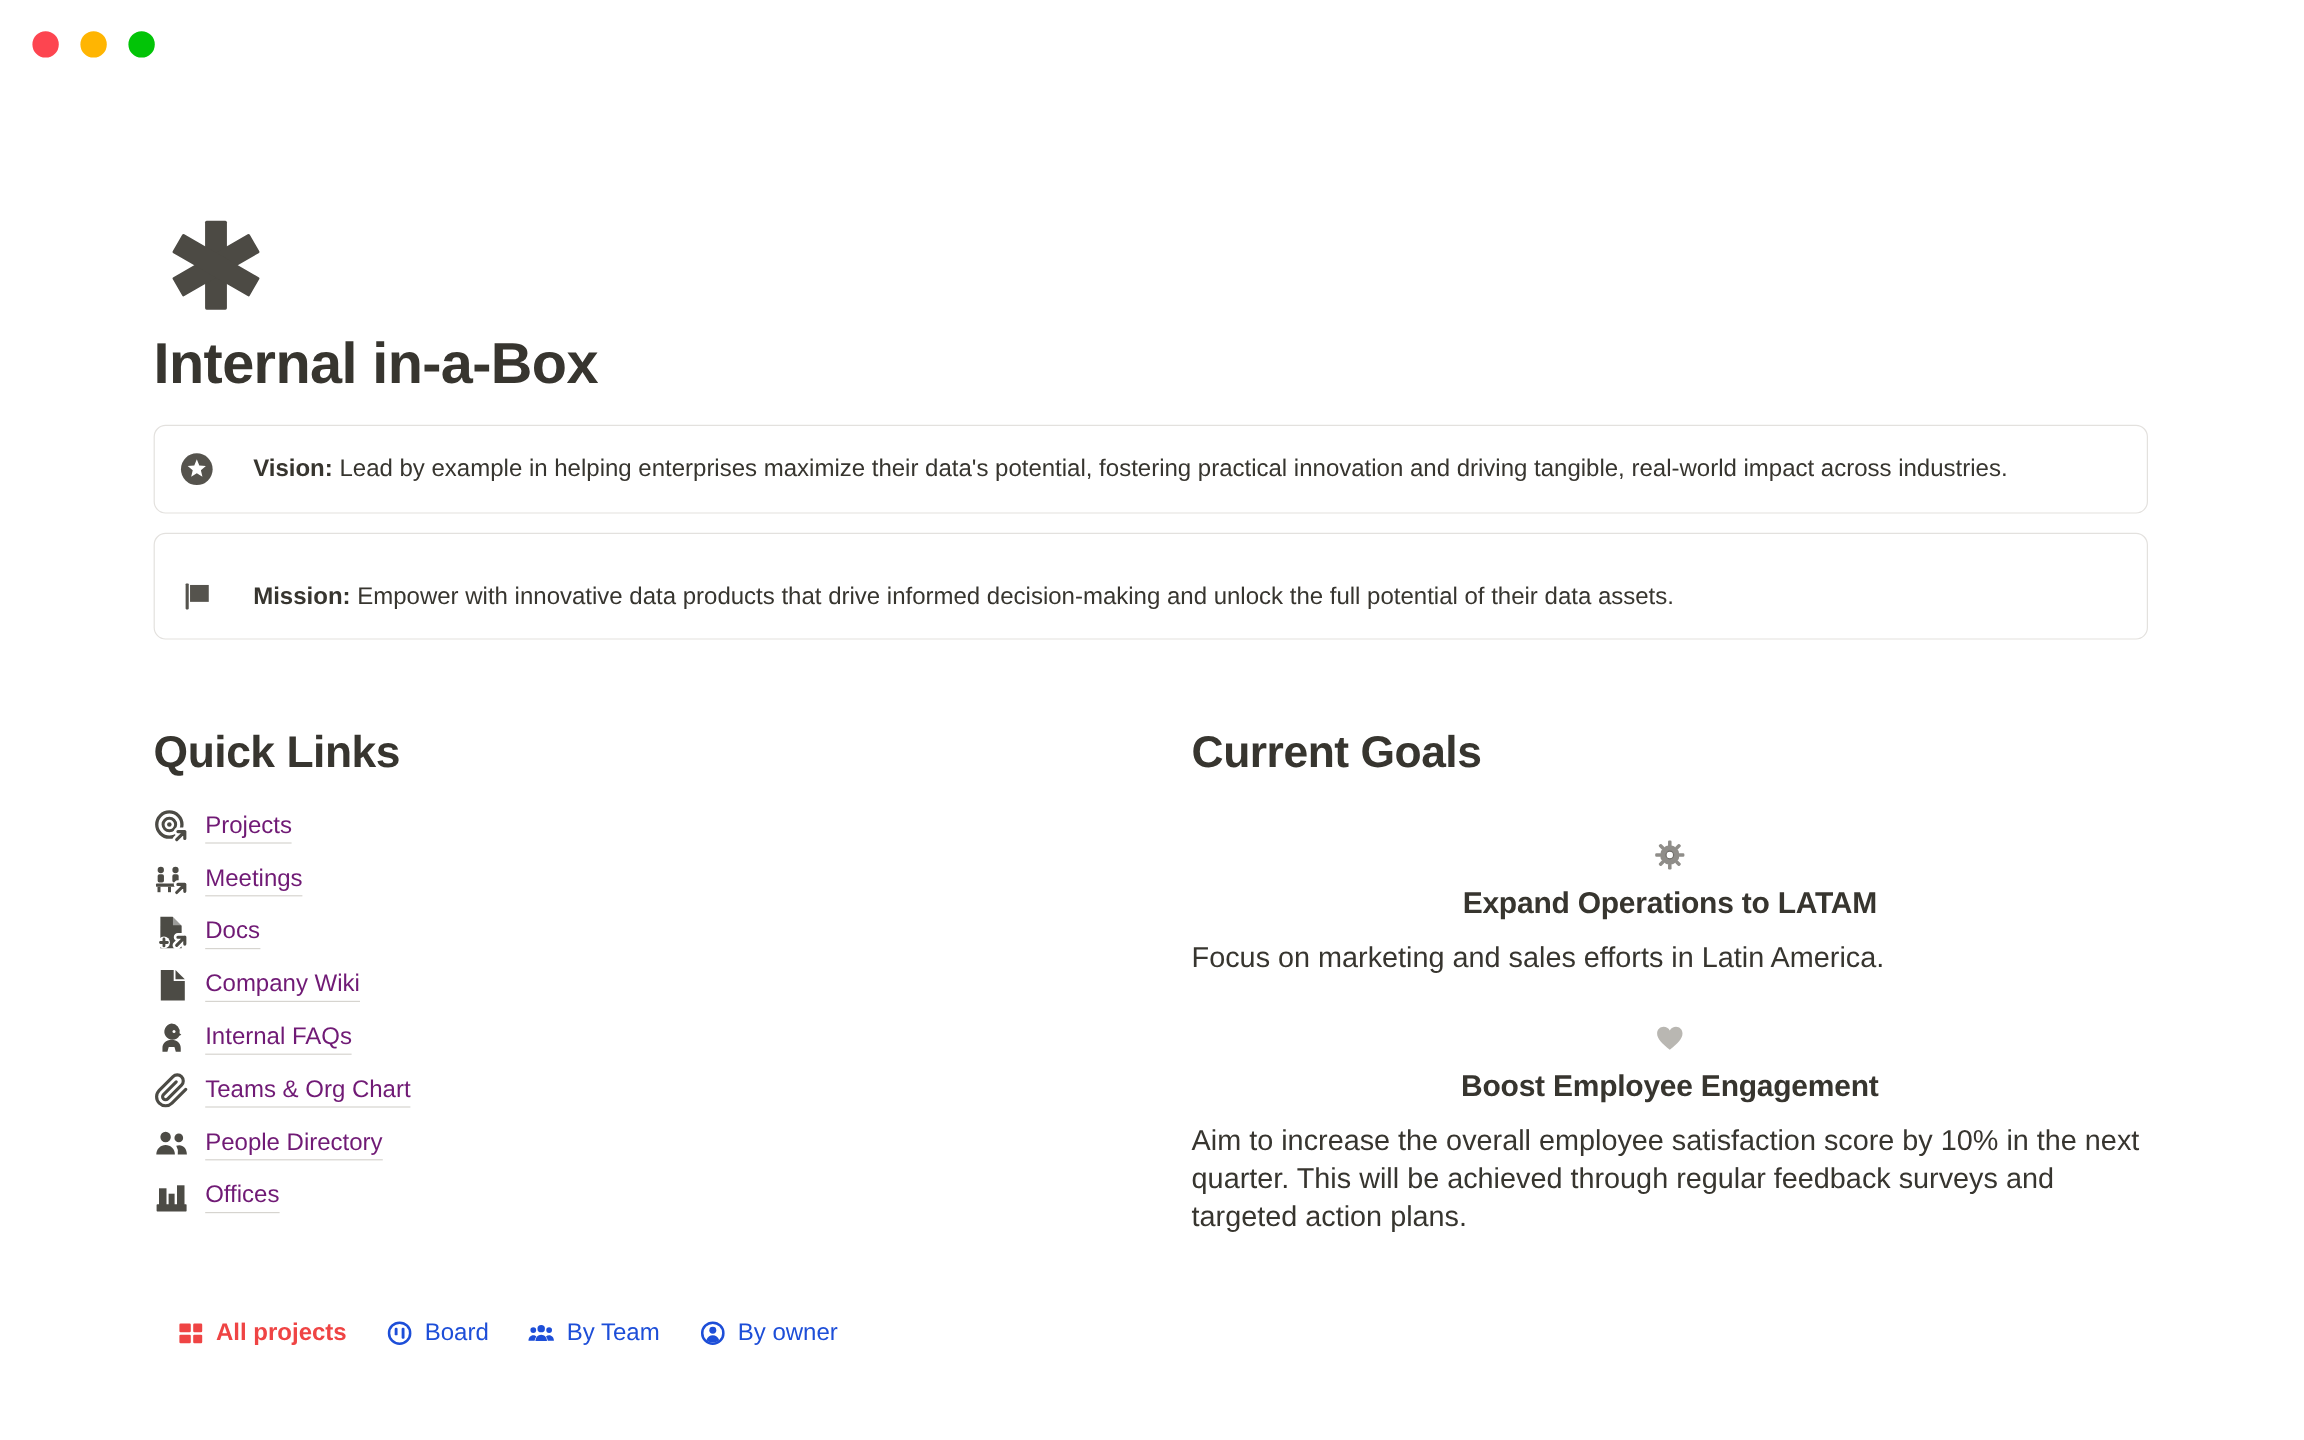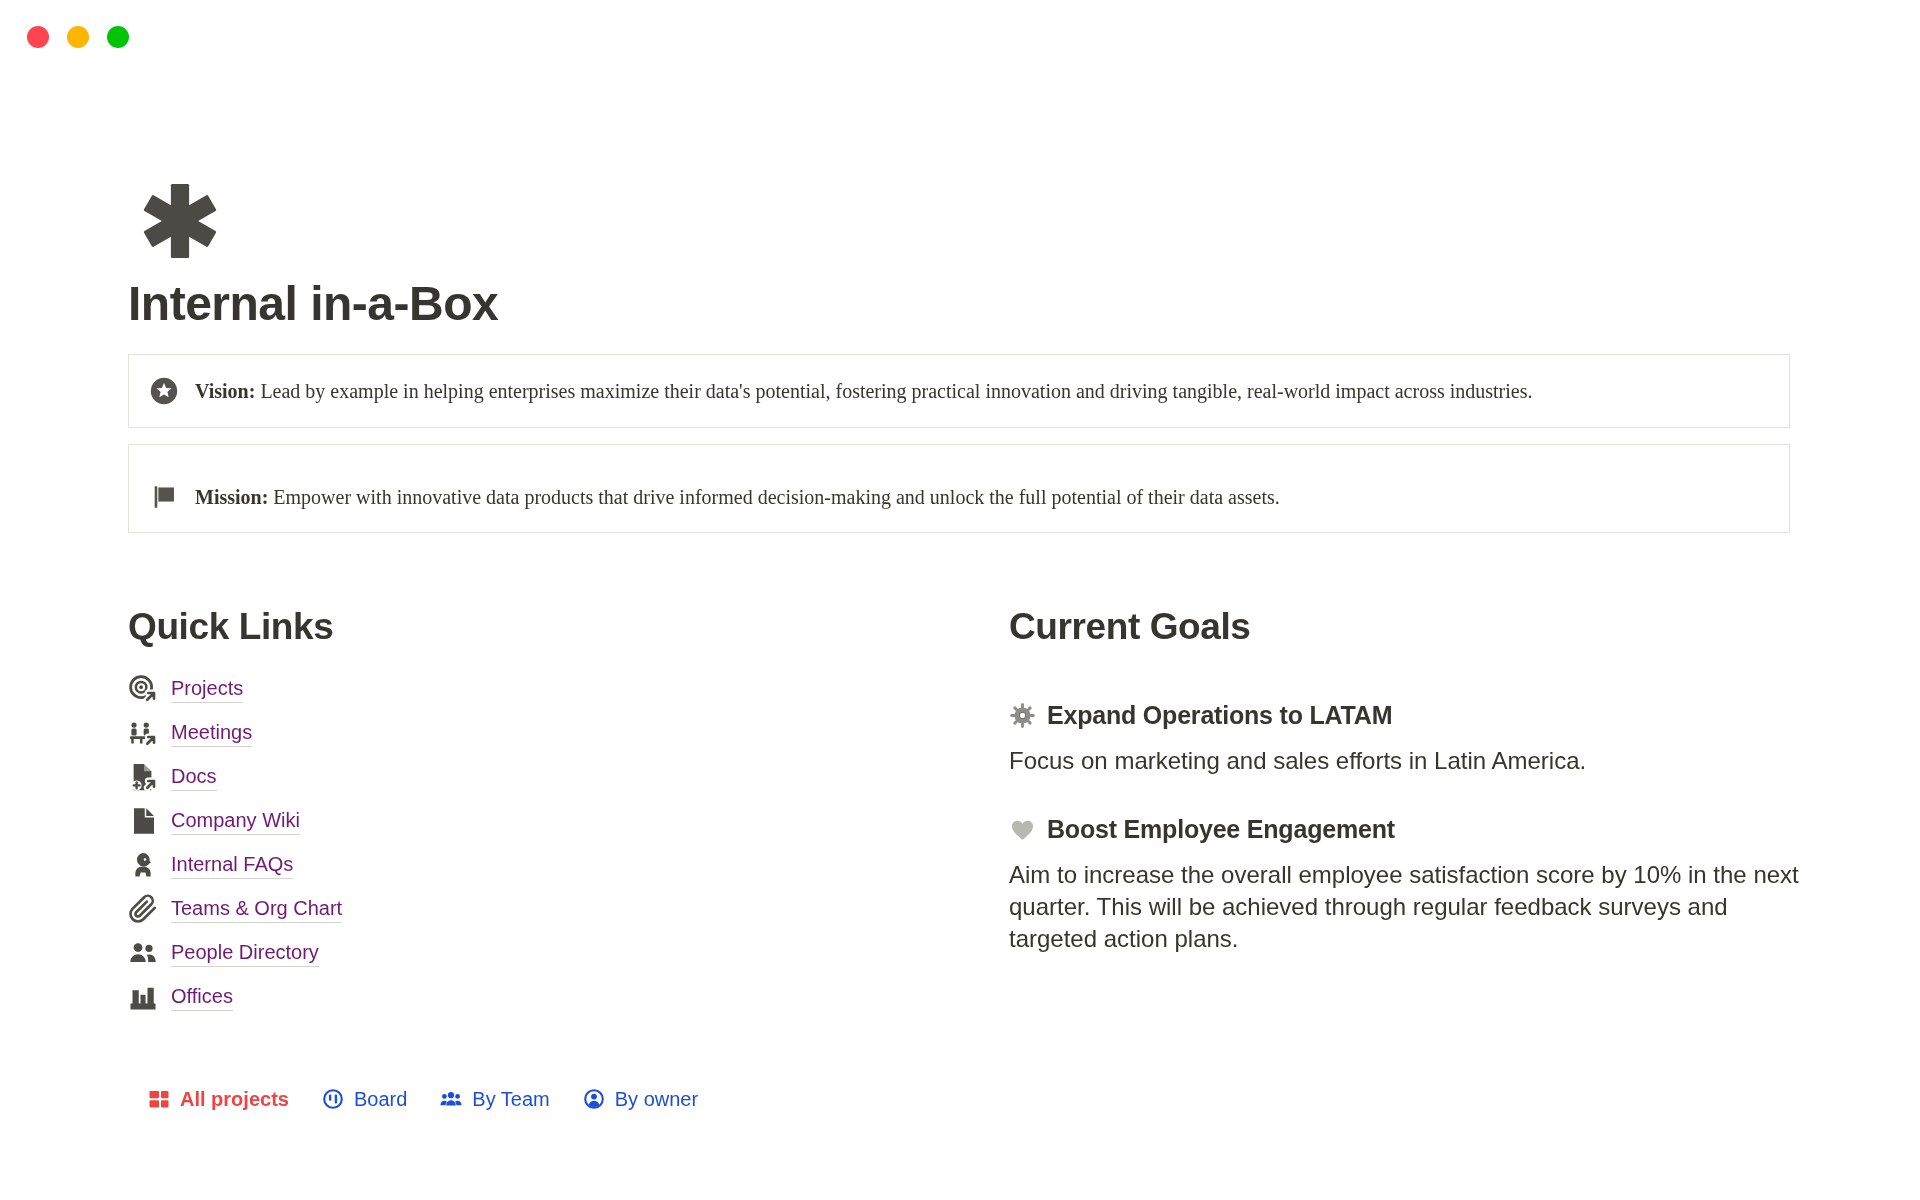--- a/index.html
+++ b/index.html
@@ -4,36 +4,36 @@
 <style>
   * { margin:0; padding:0; box-sizing:border-box; }
   html,body { width:1920px; height:1200px; background:#ffffff; overflow:hidden;
     font-family:"Liberation Sans","DejaVu Sans",sans-serif; color:#37352f; }
   .traffic { position:absolute; top:26px; left:27px; display:flex; gap:18px; }
   .traffic span { width:22px; height:22px; border-radius:50%; display:block; }
   .content { padding:182px 130px 0 128px; }
   .page-icon { margin-left:13px; width:78px; height:78px; color:#4c4a44; }
   h1.title { font-size:48px; font-weight:700; letter-spacing:-0.5px; line-height:56px;
     margin-top:16px; color:#37352f; }
-  .callout { display:flex; gap:16px; border:1px solid #e3e1de; border-radius:0;
-    padding:20px 22px 20px 20px; margin-top:22px; background:#fff;font-family:Liberation Serif, serif; }
+  .callout { display:flex; gap:32px; border:1px solid #e3e1de; border-radius:10px;
+    padding:20px 22px 20px 20px; margin-top:22px; background:#fff; }
   .callout.single { padding:36px 22px 19px 20px; margin-top:16px; }
   .callout .c-icon { width:30px; height:30px; flex:0 0 30px; margin-top:1px; color:#55534d; }
   .callout p { font-size:20px; line-height:32px; max-width:1545px; }
   .callout b { font-weight:700; }
-  .columns { display:grid; grid-template-columns:819px 797px; column-gap:62px; margin-top:72px; }
+  .columns { display:grid; grid-template-columns:819px 797px; column-gap:46px; margin-top:72px; }
   h2.sec { font-size:37px; font-weight:700; letter-spacing:-0.4px; line-height:44px; }
   .links { margin-top:18px; }
   .link-row { display:flex; align-items:center; gap:13px; height:44px; cursor:pointer; width:max-content; }
   .link-row .l-icon { width:30px; height:30px; color:#4c4b45; flex:0 0 30px; }
   .link-row .l-label { font-size:20px; line-height:26px; color:#701a75;
     border-bottom:1.5px solid #d6d4cf; padding-bottom:1px; }
   .goal { margin-top:36px; }
   .goal.first { margin-top:50px; }
-  .goal-head { display:flex; align-items:center; gap:11px; }
+  .goal-head { display:flex; align-items:center; gap:11px;flex-direction:column; }
   .goal-head .g-icon { width:27px; height:27px; flex:0 0 27px; }
   .goal-head h3 { font-size:25px; font-weight:700; letter-spacing:-0.2px; line-height:32px; }
   .goal p { font-size:24px; line-height:32px; margin-top:14px; max-width:800px; }
   .viewbar { display:flex; align-items:center; gap:32px; margin-top:60px; padding-left:19px; }
   .vtab { display:flex; align-items:center; gap:9px; cursor:pointer; color:#1d4ed8; }
   .vtab .v-icon { width:24px; height:24px; }
   .vtab .v-label { font-size:20px; font-weight:500; line-height:40px; }
   .vtab.active { color:#ef4444; }
   .vtab.active .v-label { font-weight:700; }
   svg { display:block; }

